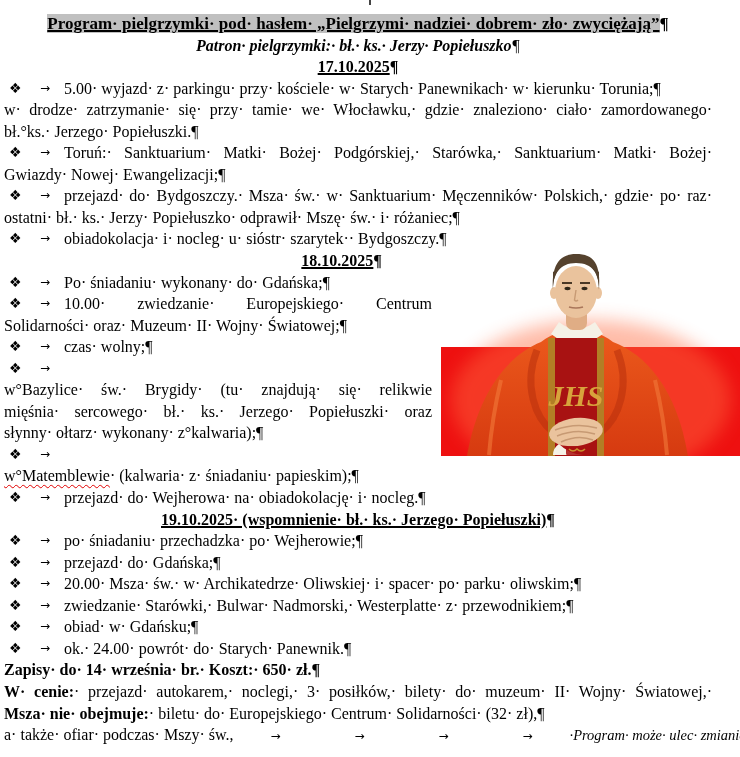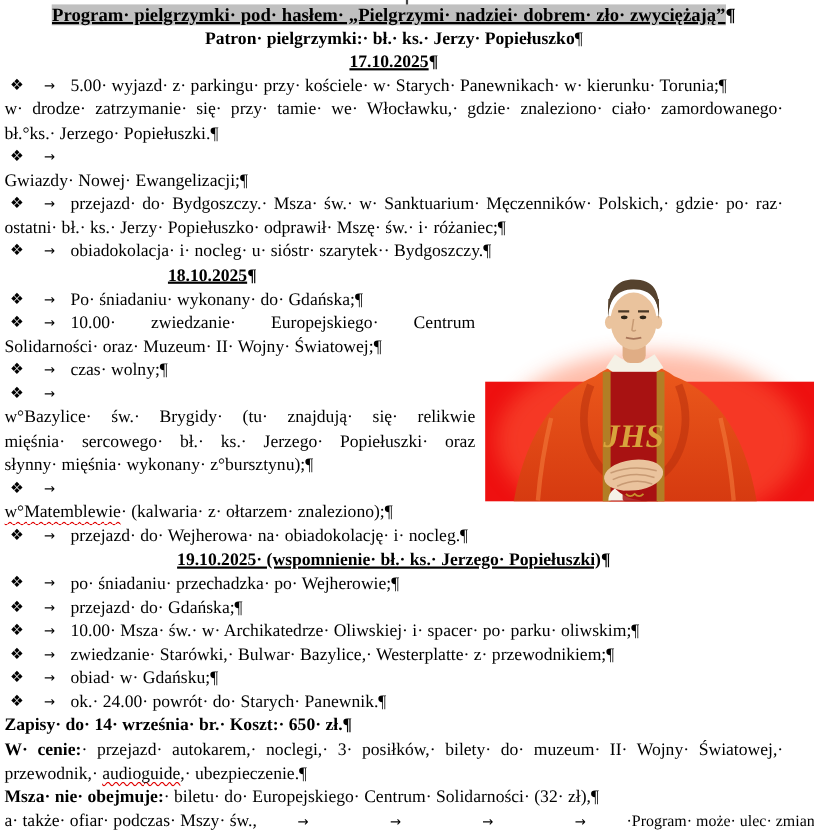--- a/index.html
+++ b/index.html
@@ -1,41 +1,41 @@
 <!DOCTYPE html>
 <html style="--highlight: #c0c0c0; --squiggle: #e00000; --text: #000000; --band_red: #ee1010; --chasuble_orange: #ec5a1c; --chasuble_deep: #d63a10; --stole_red: #a81212; --gold: #c8912e; --gold_text: #d8a33c; --skin: #eac39d; --hair: #55422e; --collar_white: #f5f1e6; --hl: #c0c0c0; --sq: #e00000;"><head>
 <meta charset="utf-8">
 <style>
   html,body{margin:0;padding:0;background:#ffffff;}
   body{
     width:740px;height:757px;overflow:hidden;position:relative;
     font-family:"Liberation Serif","DejaVu Serif",serif;
     font-size:16px;color:#000;
   }
-  .doc{position:relative;padding:3px 0 0 4px;width:708px;}
+  .doc{position:relative;padding:13px 0 0 4px;width:708px;}
   .line{
     position:relative;height:21.55px;line-height:21.55px;
     white-space:nowrap;overflow:visible;
   }
   .line.center{text-align:center;width:708px;}
-  .line.ncenter{text-align:center;width:378px;}
+  .line.ncenter{text-align:right;width:378px;}
   .line.narrow{width:428px;}
   .line.justify{text-align:justify;text-align-last:justify;white-space:normal;overflow:hidden;}
   .line.bullet{padding-left:60px;}
   .line.bullet.narrow{width:368px;}
   .bullet-glyph{
     position:absolute;left:5px;top:0;width:20px;
     font-family:"DejaVu Sans",sans-serif;font-size:14px;color:#000;text-align:left;
   }
   .tab-arrow{
     position:absolute;left:36px;top:0;
     font-family:"DejaVu Sans",sans-serif;font-size:12px;color:#000;
   }
   .b{font-weight:bold;}
-  .i{}
+  .i{font-style:italic;}
   .u{text-decoration:underline;text-decoration-thickness:1.5px;}
   .hl{background:var(--hl,#c0c0c0);}
   .sq{
     text-decoration:underline;text-decoration-style:wavy;
     text-decoration-color:var(--sq,#e00000);text-decoration-thickness:1px;
     text-underline-offset:3px;text-decoration-skip-ink:none;
   }
   .sm{font-size:14.5px;}
   .title-line{font-size:17px;}
   .tabgap{
@@ -52,47 +52,46 @@
 
 <div class="cursor-tick"></div>
 
 <div class="doc" id="doc-lines">
     <div class="line center title-line"><span class="b u hl">Program· pielgrzymki· pod· hasłem· „Pielgrzymi· nadziei· dobrem· zło· zwyciężają”</span><span class="b">¶</span></div>
     <div class="line center"><span class="b i">Patron· pielgrzymki:· bł.· ks.· Jerzy· Popiełuszko</span><span class="i">¶</span></div>
     <div class="line center"><span class="b u">17.10.2025</span><span class="b">¶</span></div>
     <div class="line bullet"><span class="bullet-glyph">❖</span><span class="tab-arrow">→</span><span class="">5.00· wyjazd· z· parkingu· przy· kościele· w· Starych· Panewnikach· w· kierunku· Torunia;</span><span class="">¶</span></div>
     <div class="line justify"><span class="">w· drodze· zatrzymanie· się· przy· tamie· we· Włocławku,· gdzie· znaleziono· ciało· zamordowanego·</span></div>
     <div class="line"><span class="">bł.°ks.· Jerzego· Popiełuszki.</span><span class="">¶</span></div>
-    <div class="line justify bullet"><span class="bullet-glyph">❖</span><span class="tab-arrow">→</span></div>
+    <div class="line justify bullet"><span class="bullet-glyph">❖</span><span class="tab-arrow">→</span><span class="">Toruń:· Sanktuarium· Matki· Bożej· Podgórskiej,· Starówka,· Sanktuarium· Matki· Bożej·</span></div>
     <div class="line"><span class="">Gwiazdy· Nowej· Ewangelizacji;</span><span class="">¶</span></div>
     <div class="line justify bullet"><span class="bullet-glyph">❖</span><span class="tab-arrow">→</span><span class="">przejazd· do· Bydgoszczy.· Msza· św.· w· Sanktuarium· Męczenników· Polskich,· gdzie· po· raz·</span></div>
     <div class="line"><span class="">ostatni· bł.· ks.· Jerzy· Popiełuszko· odprawił· Mszę· św.· i· różaniec;</span><span class="">¶</span></div>
     <div class="line bullet"><span class="bullet-glyph">❖</span><span class="tab-arrow">→</span><span class="">obiadokolacja· i· nocleg· u· sióstr· szarytek·· Bydgoszczy.</span><span class="">¶</span></div>
     <div class="line ncenter"><span class="b u">18.10.2025</span><span class="b">¶</span></div>
     <div class="line narrow bullet"><span class="bullet-glyph">❖</span><span class="tab-arrow">→</span><span class="">Po· śniadaniu· wykonany· do· Gdańska;</span><span class="">¶</span></div>
     <div class="line narrow justify bullet"><span class="bullet-glyph">❖</span><span class="tab-arrow">→</span><span class="">10.00· zwiedzanie· Europejskiego· Centrum</span></div>
     <div class="line narrow"><span class="">Solidarności· oraz· Muzeum· II· Wojny· Światowej;</span><span class="">¶</span></div>
     <div class="line narrow bullet"><span class="bullet-glyph">❖</span><span class="tab-arrow">→</span><span class="">czas· wolny;</span><span class="">¶</span></div>
     <div class="line narrow justify bullet"><span class="bullet-glyph">❖</span><span class="tab-arrow">→</span></div>
     <div class="line narrow justify"><span class="">w°Bazylice· św.· Brygidy· (tu· znajdują· się· relikwie</span></div>
     <div class="line narrow justify"><span class="">mięśnia· sercowego· bł.· ks.· Jerzego· Popiełuszki· oraz</span></div>
-    <div class="line narrow"><span class="">słynny· mięśnia· wykonany· z°bursztynu);</span><span class="">¶</span></div>
+    <div class="line narrow"><span class="">słynny· ołtarz· wykonany· z°kalwaria);</span><span class="">¶</span></div>
     <div class="line narrow justify bullet"><span class="bullet-glyph">❖</span><span class="tab-arrow">→</span></div>
-    <div class="line narrow"><span class="sq">w°Matemblewie</span><span class="">· (kalwaria· z· ołtarzem· znaleziono);</span><span class="">¶</span></div>
+    <div class="line narrow"><span class="sq">w°Matemblewie</span><span class="">· (kalwaria· z· śniadaniu· papieskim);</span><span class="">¶</span></div>
     <div class="line bullet"><span class="bullet-glyph">❖</span><span class="tab-arrow">→</span><span class="">przejazd· do· Wejherowa· na· obiadokolację· i· nocleg.</span><span class="">¶</span></div>
     <div class="line center"><span class="b u">19.10.2025· (wspomnienie· bł.· ks.· Jerzego· Popiełuszki)</span><span class="b">¶</span></div>
     <div class="line bullet"><span class="bullet-glyph">❖</span><span class="tab-arrow">→</span><span class="">po· śniadaniu· przechadzka· po· Wejherowie;</span><span class="">¶</span></div>
     <div class="line bullet"><span class="bullet-glyph">❖</span><span class="tab-arrow">→</span><span class="">przejazd· do· Gdańska;</span><span class="">¶</span></div>
-    <div class="line bullet"><span class="bullet-glyph">❖</span><span class="tab-arrow">→</span><span class="">10.00· Msza· św.· w· Archikatedrze· Oliwskiej· i· spacer· po· parku· oliwskim;</span><span class="">¶</span></div>
-    <div class="line bullet"><span class="bullet-glyph">❖</span><span class="tab-arrow">→</span><span class="">zwiedzanie· Starówki,· Bulwar· Bazylice,· Westerplatte· z· przewodnikiem;</span><span class="">¶</span></div>
+    <div class="line bullet"><span class="bullet-glyph">❖</span><span class="tab-arrow">→</span><span class="">20.00· Msza· św.· w· Archikatedrze· Oliwskiej· i· spacer· po· parku· oliwskim;</span><span class="">¶</span></div>
+    <div class="line bullet"><span class="bullet-glyph">❖</span><span class="tab-arrow">→</span><span class="">zwiedzanie· Starówki,· Bulwar· Nadmorski,· Westerplatte· z· przewodnikiem;</span><span class="">¶</span></div>
     <div class="line bullet"><span class="bullet-glyph">❖</span><span class="tab-arrow">→</span><span class="">obiad· w· Gdańsku;</span><span class="">¶</span></div>
     <div class="line bullet"><span class="bullet-glyph">❖</span><span class="tab-arrow">→</span><span class="">ok.· 24.00· powrót· do· Starych· Panewnik.</span><span class="">¶</span></div>
     <div class="line"><span class="b">Zapisy· do· 14· września· br.· Koszt:· 650· zł.</span><span class="b">¶</span></div>
     <div class="line justify"><span class="b">W· cenie:</span><span class="">· przejazd· autokarem,· noclegi,· 3· posiłków,· bilety· do· muzeum· II· Wojny· Światowej,·</span></div>
-    <div class="line"><span class="">przewodnik,· </span><span class="sq">audioguide</span><span class="">,· ubezpieczenie.</span><span class="">¶</span></div>
     <div class="line"><span class="b">Msza· nie· obejmuje:</span><span class="">· biletu· do· Europejskiego· Centrum· Solidarności· (32· zł),</span><span class="">¶</span></div>
     <div class="line"><span class="">a· także· ofiar· podczas· Mszy· św.,</span><span class="tabgap">→</span><span class="tabgap">→</span><span class="tabgap">→</span><span class="tabgap">→</span><span class="i sm">·Program· może· ulec· zmianie.</span></div>
   </div>
 
 <svg class="portrait" viewBox="0 0 299 206" xmlns="http://www.w3.org/2000/svg">
   <defs>
     <linearGradient id="chas" x1="0" y1="0" x2="0" y2="1">
       <stop offset="0" style="stop-color:var(--chasuble_orange,#ec5a1c)"></stop>
       <stop offset="1" style="stop-color:var(--chasuble_deep,#d63a10)"></stop>
     </linearGradient>

